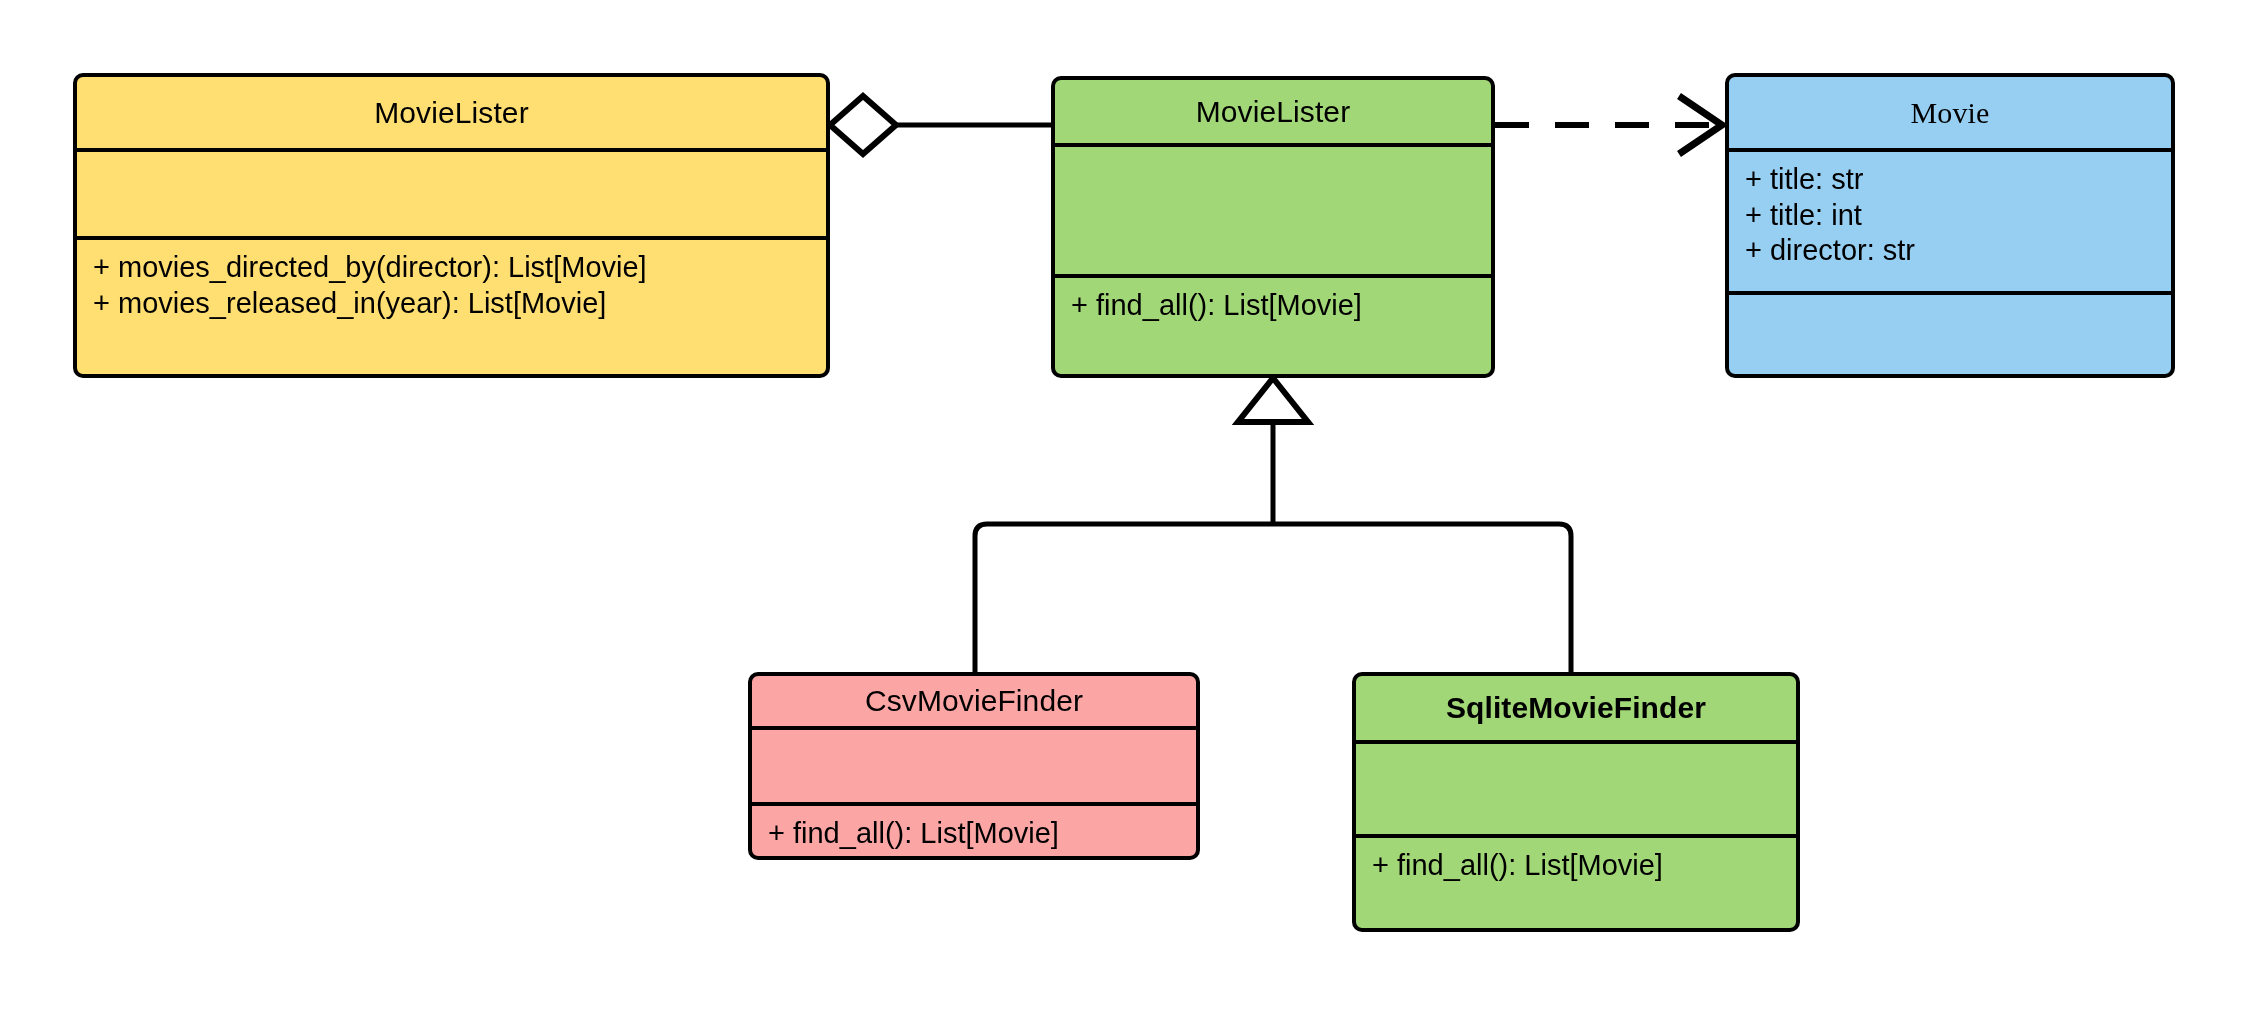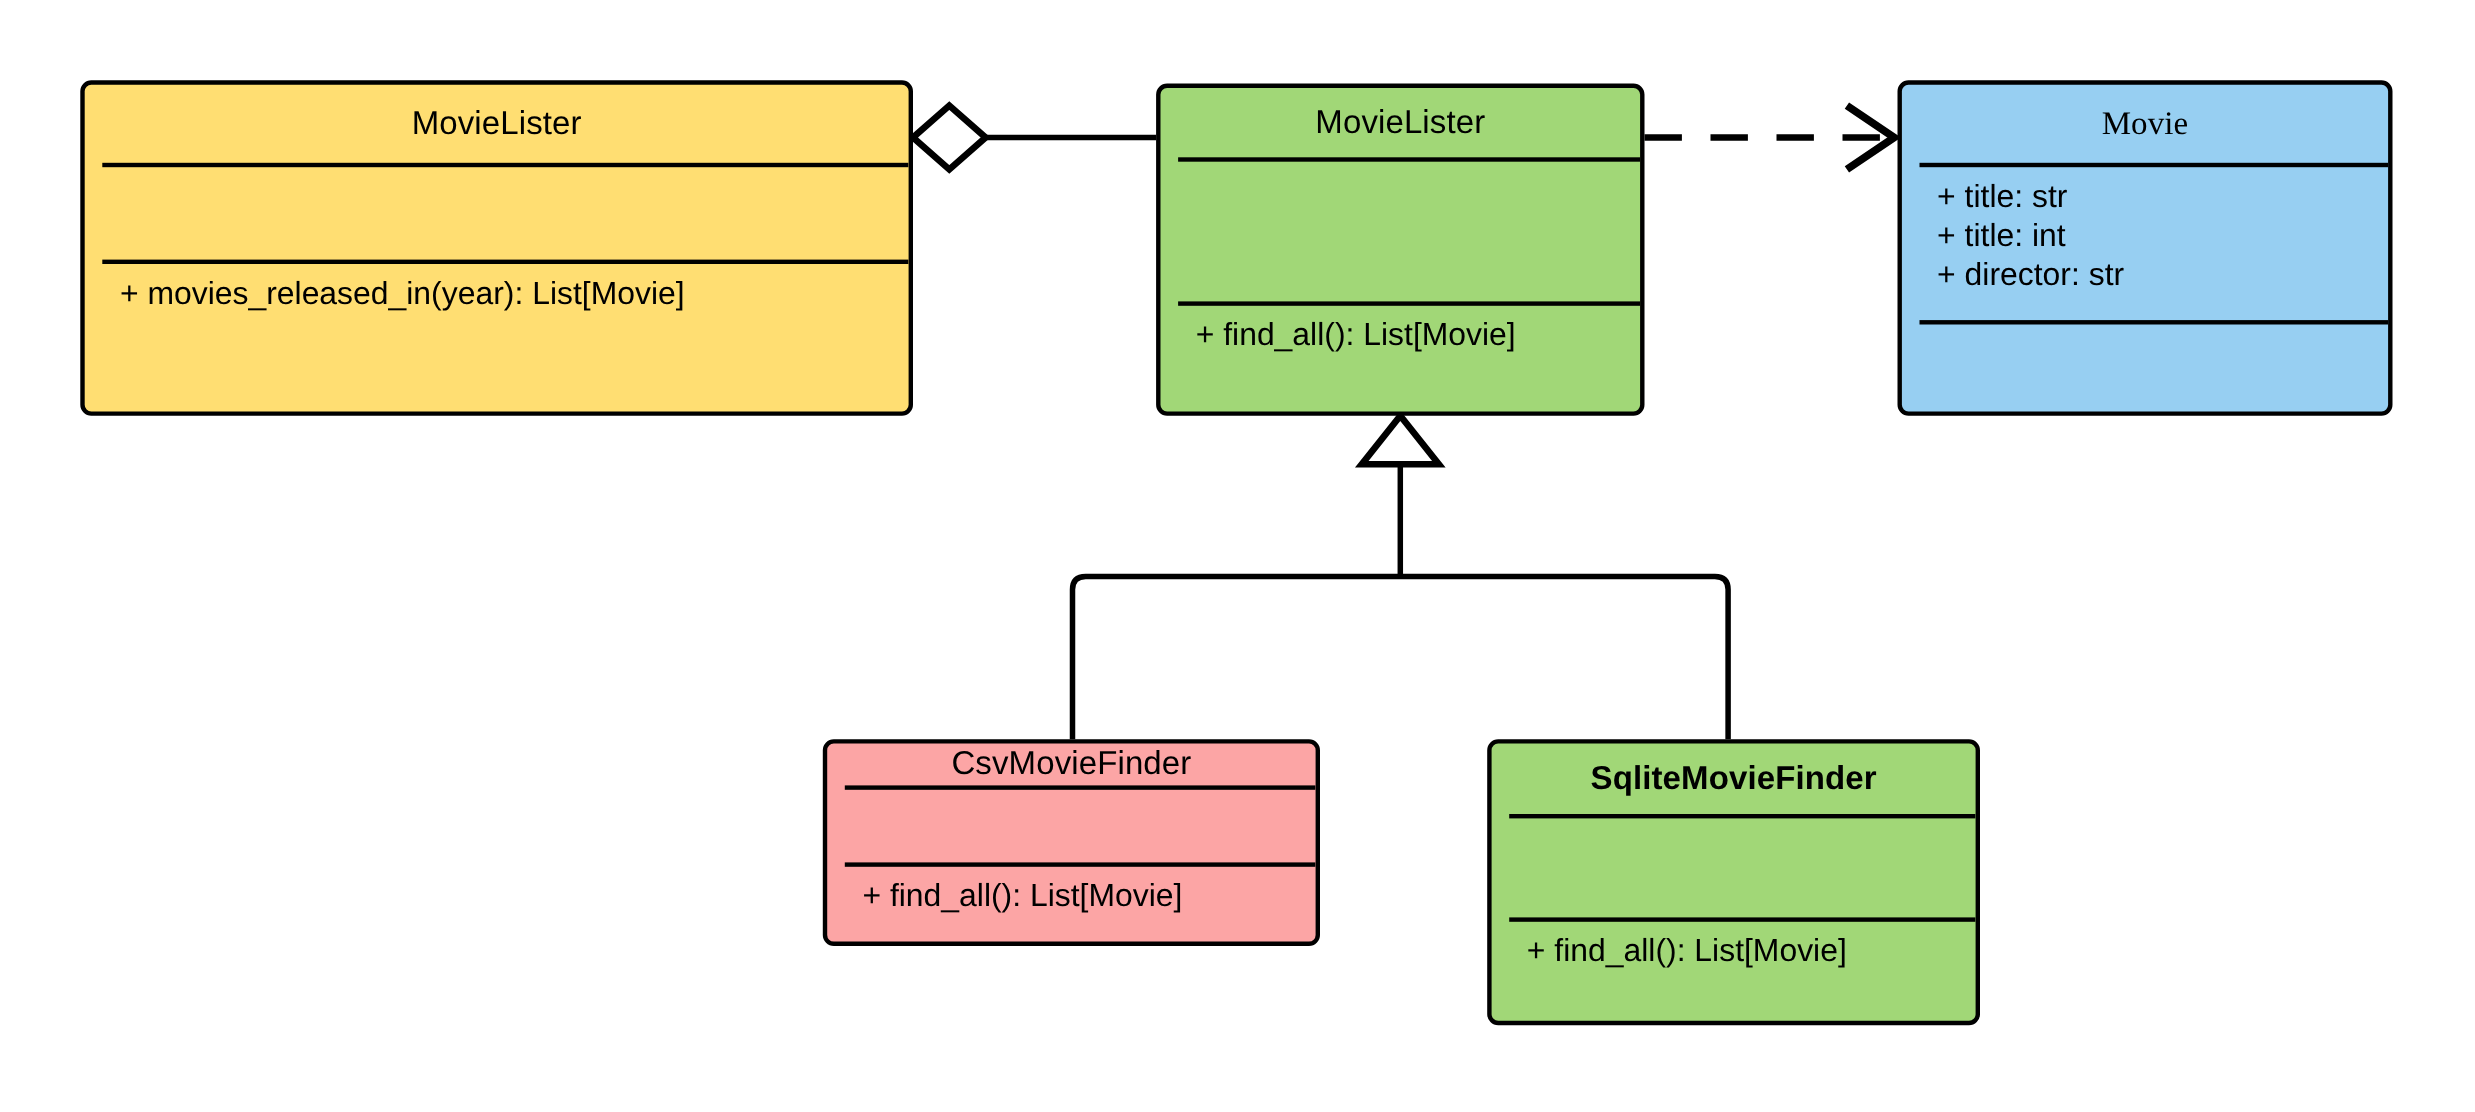--- a/index.html
+++ b/index.html
@@ -44,22 +44,21 @@
   }
   .uml-title {
     display: flex;
     align-items: center;
     justify-content: center;
     font-size: 30px;
     color: #000000;
     letter-spacing: 0.1px;
   }
   .uml-members {
-    padding: 10px 16px 22px 16px;
-    margin-left: 16px;
+    padding: 10px 16px 4px 16px;
   }
   .uml-member {
     font-size: 29px;
     line-height: 1.23;
     color: #000000;
     white-space: nowrap;
   }
   .uml-empty {
     
   }
@@ -114,20 +113,21 @@
       <line x1="1273" y1="422" x2="1273" y2="524" stroke="#000000" stroke-width="5"></line>
 
       <path d="M 975 672 L 975 536 Q 975 524 987 524 L 1559 524 Q 1571 524 1571 536 L 1571 672" fill="none" stroke="#000000" stroke-width="5"></path>
     </g>
   </svg>
 
   <div class="uml-class" id="cls-movielister">
     <div class="uml-compartment uml-title c0">MovieLister</div>
     <div class="uml-compartment uml-members uml-empty c1"></div>
     <div class="uml-compartment uml-members c2">
+      <div class="uml-member">+ movies_directed_by(director): List[Movie]</div>
       <div class="uml-member">+ movies_released_in(year): List[Movie]</div>
     </div>
   </div>
 
   <div class="uml-class" id="cls-moviefinder">
     <div class="uml-compartment uml-title c0">MovieLister</div>
     <div class="uml-compartment uml-members uml-empty c1"></div>
     <div class="uml-compartment uml-members c2">
       <div class="uml-member">+ find_all(): List[Movie]</div>
     </div>

